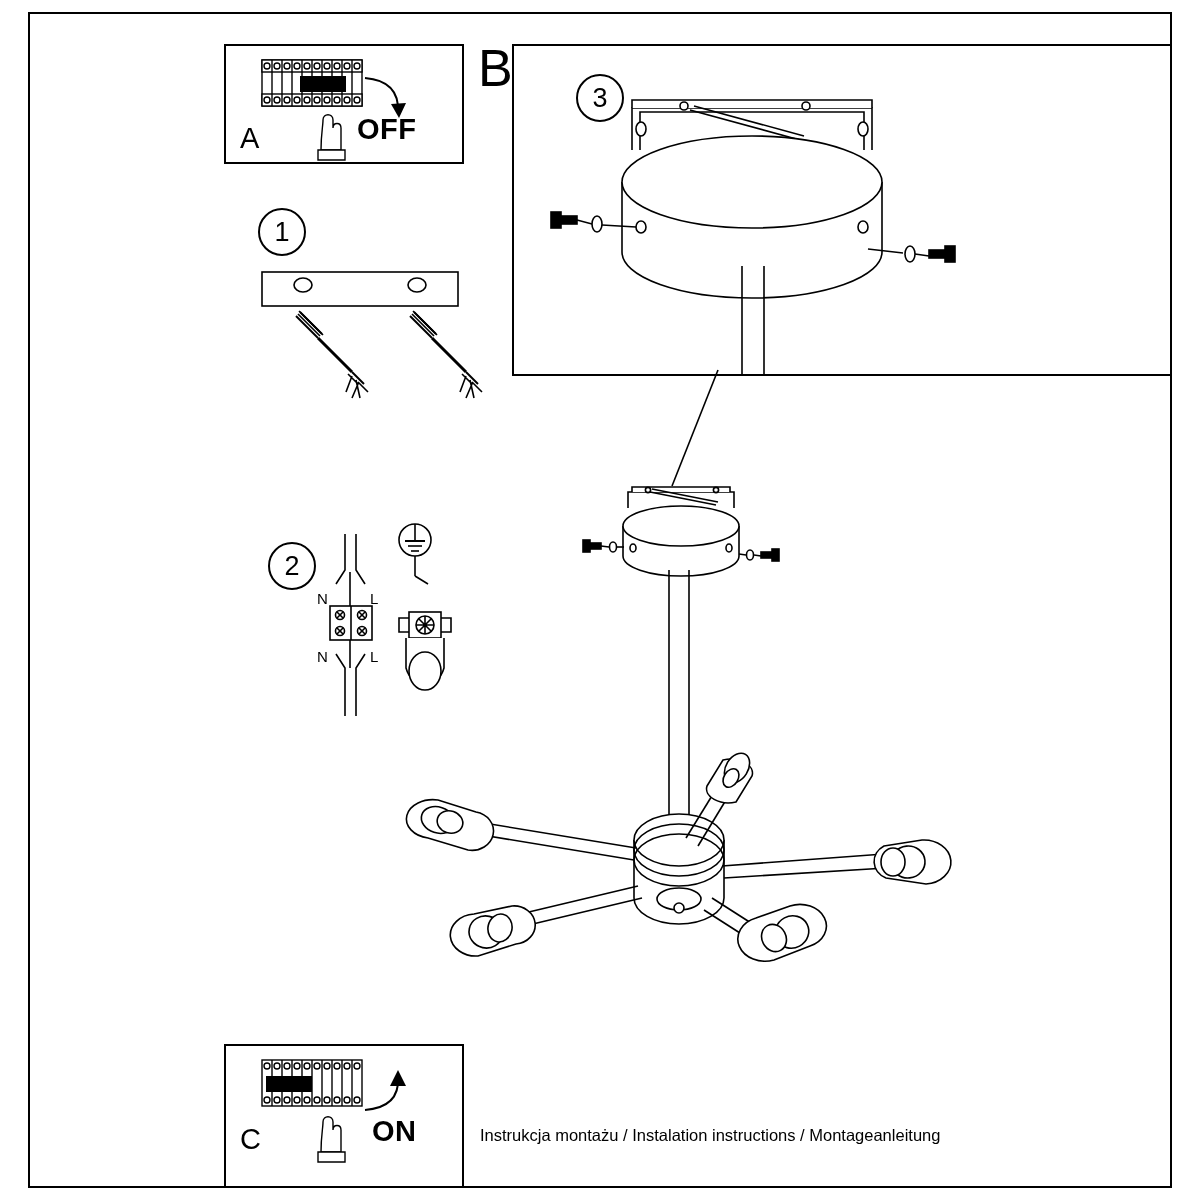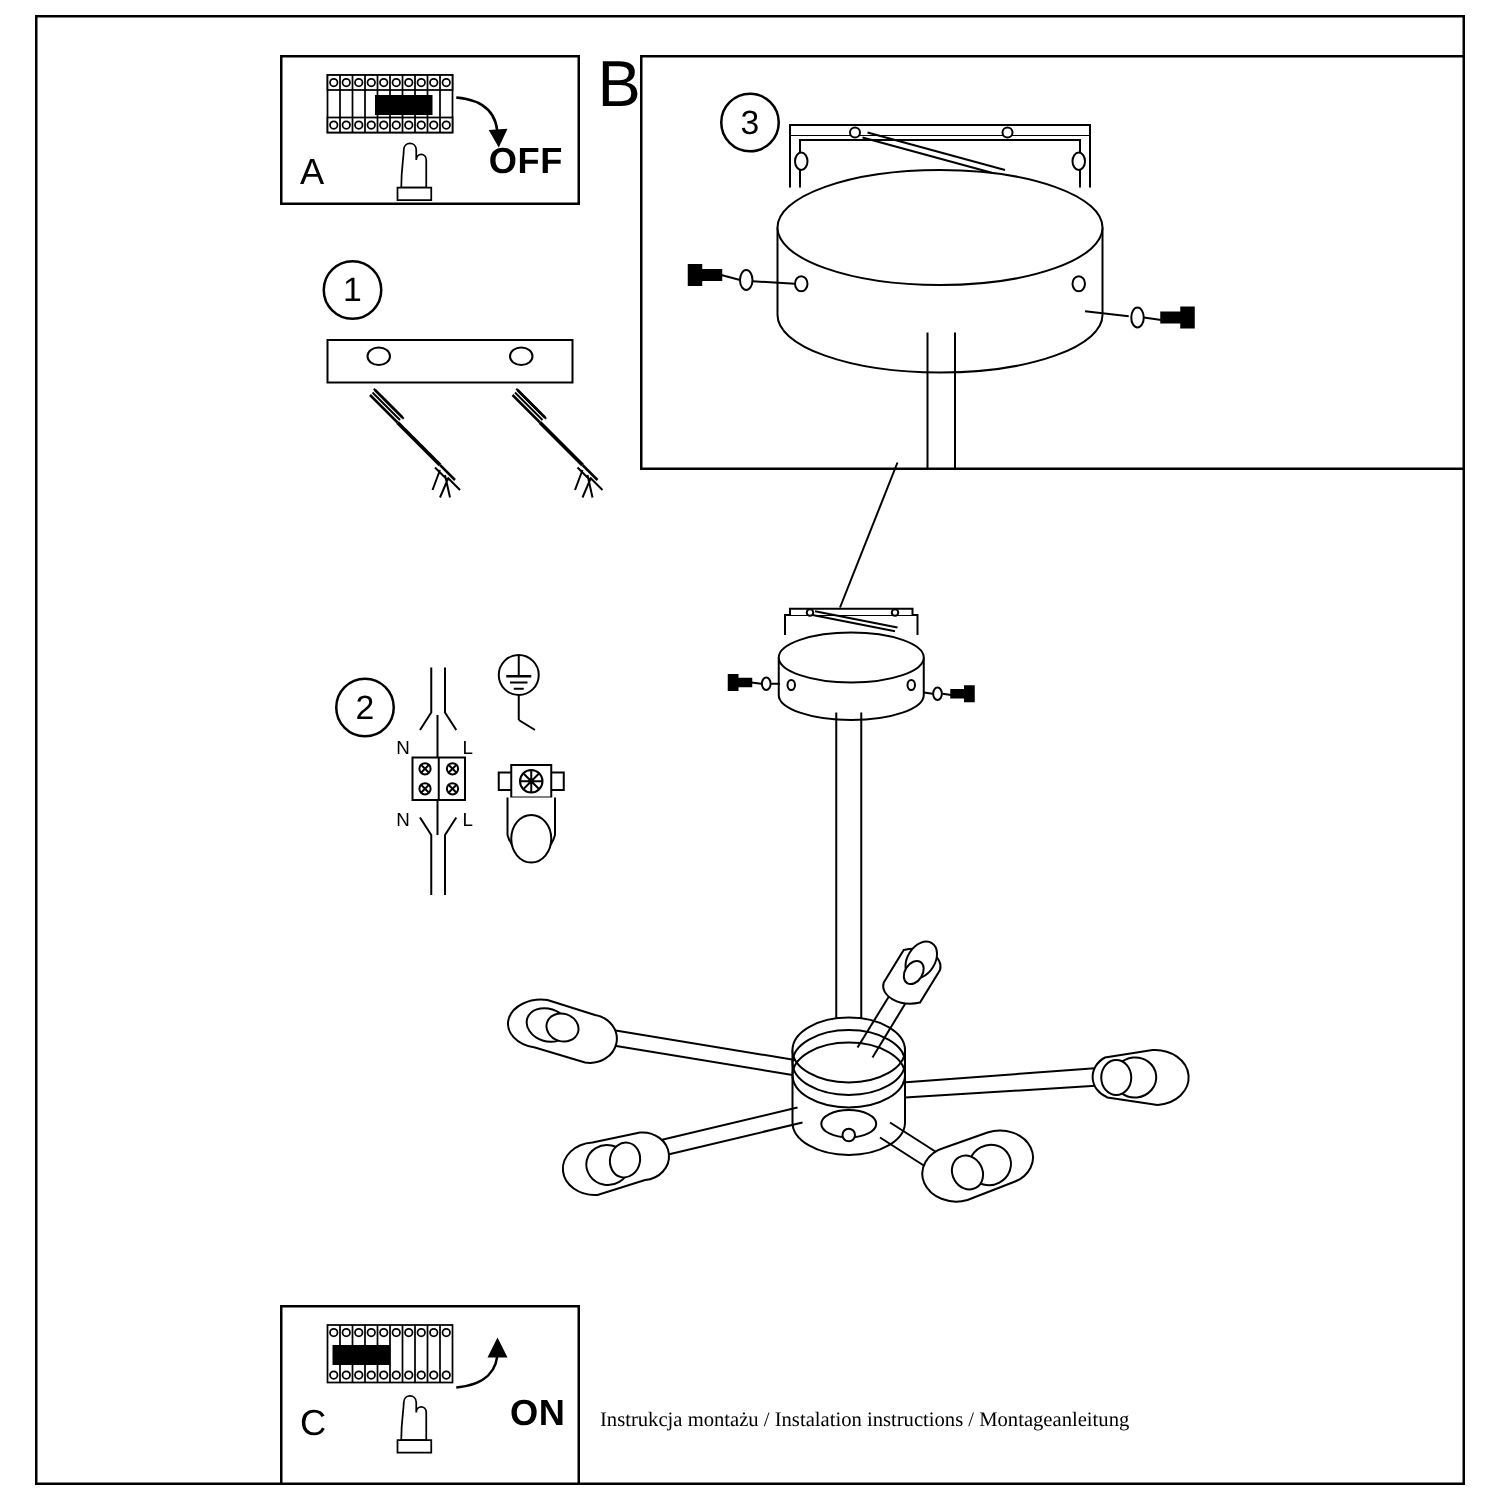--- a/index.html
+++ b/index.html
@@ -4,37 +4,37 @@
 <style>
   html,body{margin:0;padding:0;background:#ffffff;}
   body{width:1200px;height:1200px;position:relative;font-family:"Liberation Sans",sans-serif;color:#000;overflow:hidden;}
   .sheet{position:absolute;left:0;top:0;width:1200px;height:1200px;}
   .frame{position:absolute;left:28px;top:12px;width:1144px;height:1176px;border:2px solid #000;box-sizing:border-box;}
   .box{position:absolute;border:2px solid #000;box-sizing:border-box;background:#fff;}
 
   
   #panel-a{left:224px;top:44px;width:240px;height:120px;}
   #label-a{position:absolute;left:240px;top:124px;font-size:29px;line-height:1;}
-  #label-off{position:absolute;left:391px;top:113px;font-size:29px;font-weight:700;letter-spacing:.5px;}
+  #label-off{position:absolute;left:357px;top:113px;font-size:29px;font-weight:700;letter-spacing:.5px;}
 
   
   #panel-b{left:512px;top:44px;width:660px;height:332px;}
   #label-b{position:absolute;left:478px;top:42px;font-size:52px;font-weight:400;line-height:1;}
 
   
   #panel-c{left:224px;top:1044px;width:240px;height:144px;}
   #label-c{position:absolute;left:240px;top:1125px;font-size:29px;line-height:1;}
-  #label-on{position:absolute;left:372px;top:1115px;font-size:29px;font-weight:700;letter-spacing:.5px;margin-left:36px;}
+  #label-on{position:absolute;left:372px;top:1115px;font-size:29px;font-weight:700;letter-spacing:.5px;}
 
   .circnum{position:absolute;width:44px;height:44px;border:2px solid #000;border-radius:50%;display:flex;align-items:center;justify-content:center;font-size:27px;background:#fff;}
   #num1{left:258px;top:208px;}
   #num2{left:268px;top:542px;}
   #num3{left:576px;top:74px;}
 
-  .cap{position:absolute;font-size:16.5px;line-height:23px;white-space:nowrap;font-family:Liberation Serif, serif;}
+  .cap{position:absolute;font-size:16.5px;line-height:23px;white-space:nowrap;}
   #cap1{left:480px;top:1124px;}
   #cap2{left:480px;top:1147px;}
 
   .tinylabel{position:absolute;font-size:15px;}
   svg{position:absolute;left:0;top:0;overflow:visible;}
 </style>
 </head>
 <body>
 
 <div class="sheet">

